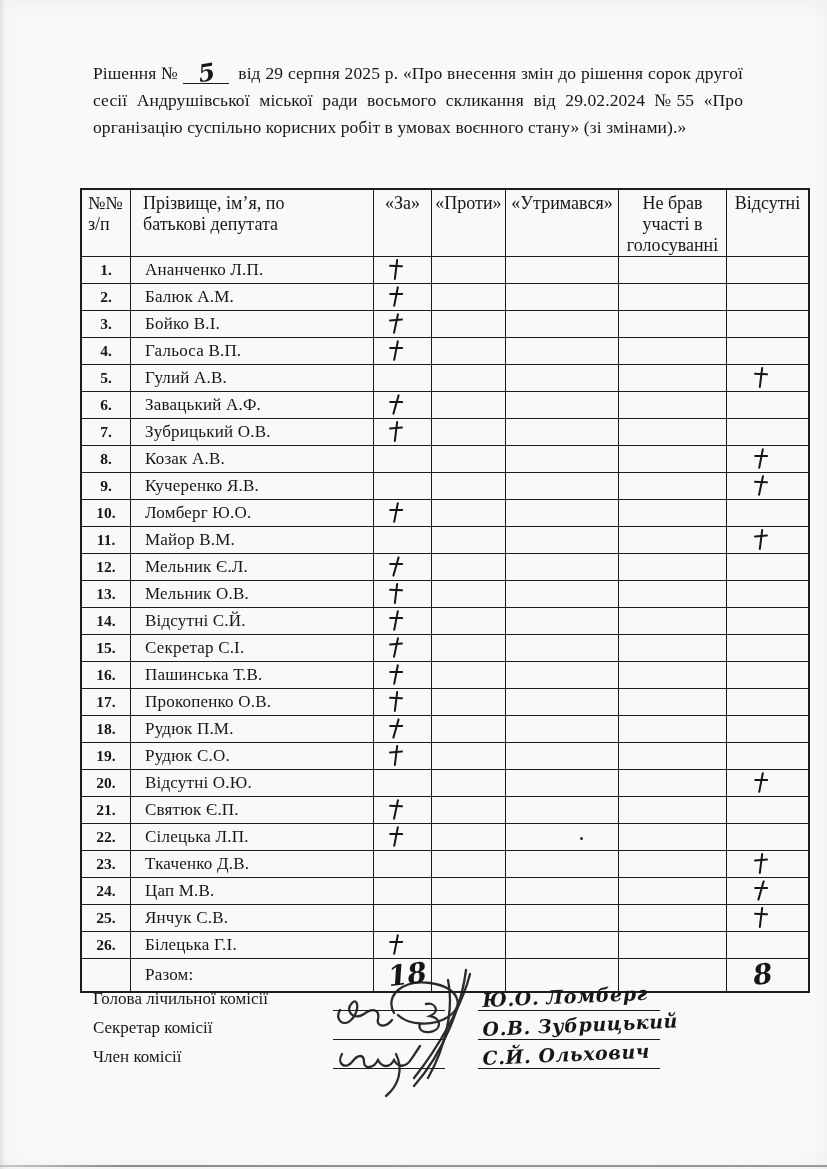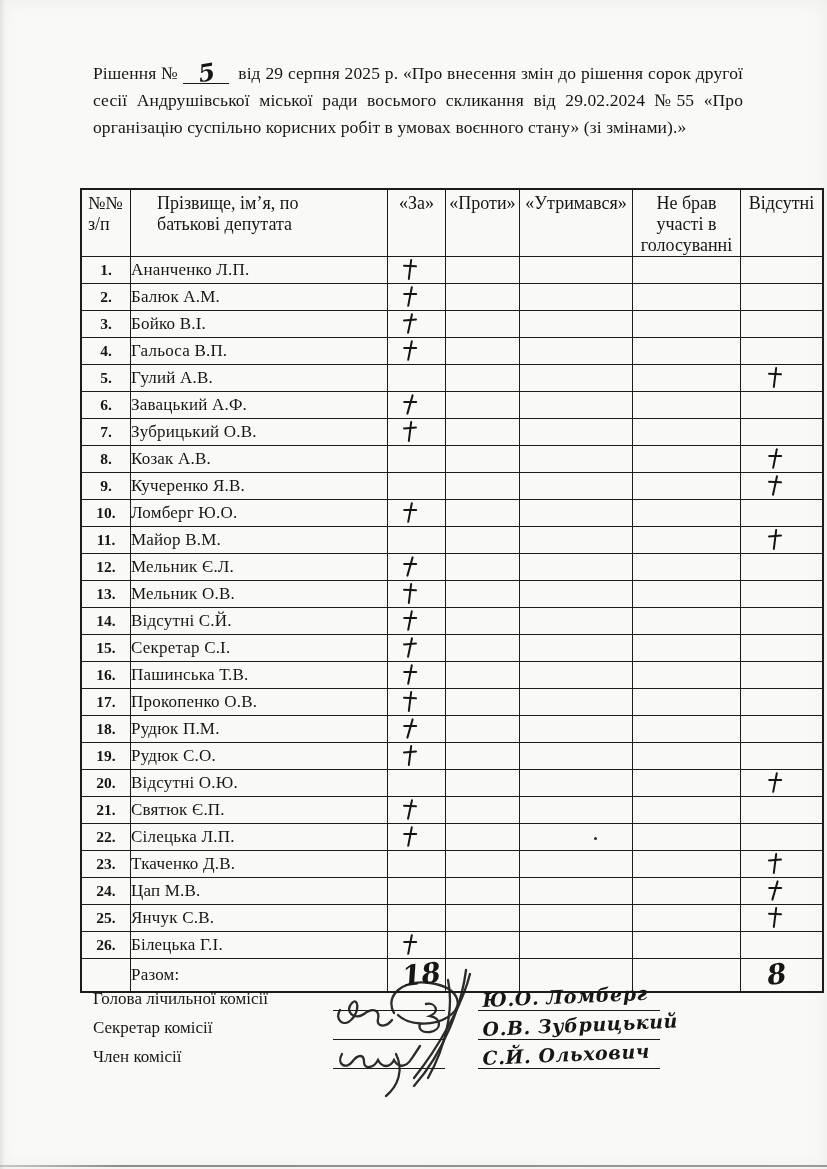--- a/index.html
+++ b/index.html
@@ -33,32 +33,32 @@
   .vote-table{
     position:absolute;left:80px;top:188px;width:660px;
     border-collapse:collapse;table-layout:fixed;
     border:2.4px solid #1c1c1c;
   }
   .vote-table th,.vote-table td{border:1.6px solid #1c1c1c;padding:0;}
   .vote-table th{
     font-weight:normal;font-size:18px;line-height:21px;vertical-align:top;padding-top:3px;
   }
   th.col-num{text-align:left;padding-left:6px;}
-  th.col-name{text-align:left;padding-left:26px;padding-right:30px;}
+  th.col-name{text-align:left;padding-left:12px;padding-right:30px;}
   th.col-no_vote{padding-left:6px;padding-right:6px;}
   .col-num{width:42px;}
   .col-name{width:200px;}
   .col-za{width:57px;}
   .col-against{width:73px;}
   .col-abstain{width:112px;}
   .col-no_vote{width:95px;}
   .col-absent{width:81px;}
   .vote-table tbody td{height:26px;}
   td.c-num{font-weight:bold;font-size:15.5px;text-align:center;}
-  td.c-name{font-size:17px;padding-left:0;letter-spacing:.2px;}
+  td.c-name{font-size:17px;padding-left:14px;letter-spacing:.2px;}
   td.c-vote{vertical-align:middle;}
   td.c-za{padding-left:14px;}
   td.c-absent{padding-left:26px;}
   td.c-abstain{text-align:center;}
   tr.totals td{height:32px;}
   tr.totals td.c-name{font-size:17px;}
 
   
   .cross{display:inline-block;position:relative;width:15px;height:21px;vertical-align:middle;margin-top:-2px;}
   .cross::before{content:"";position:absolute;left:7px;top:0;width:2.2px;height:21px;background:#151515;border-radius:2px;transform:rotate(7deg);}

